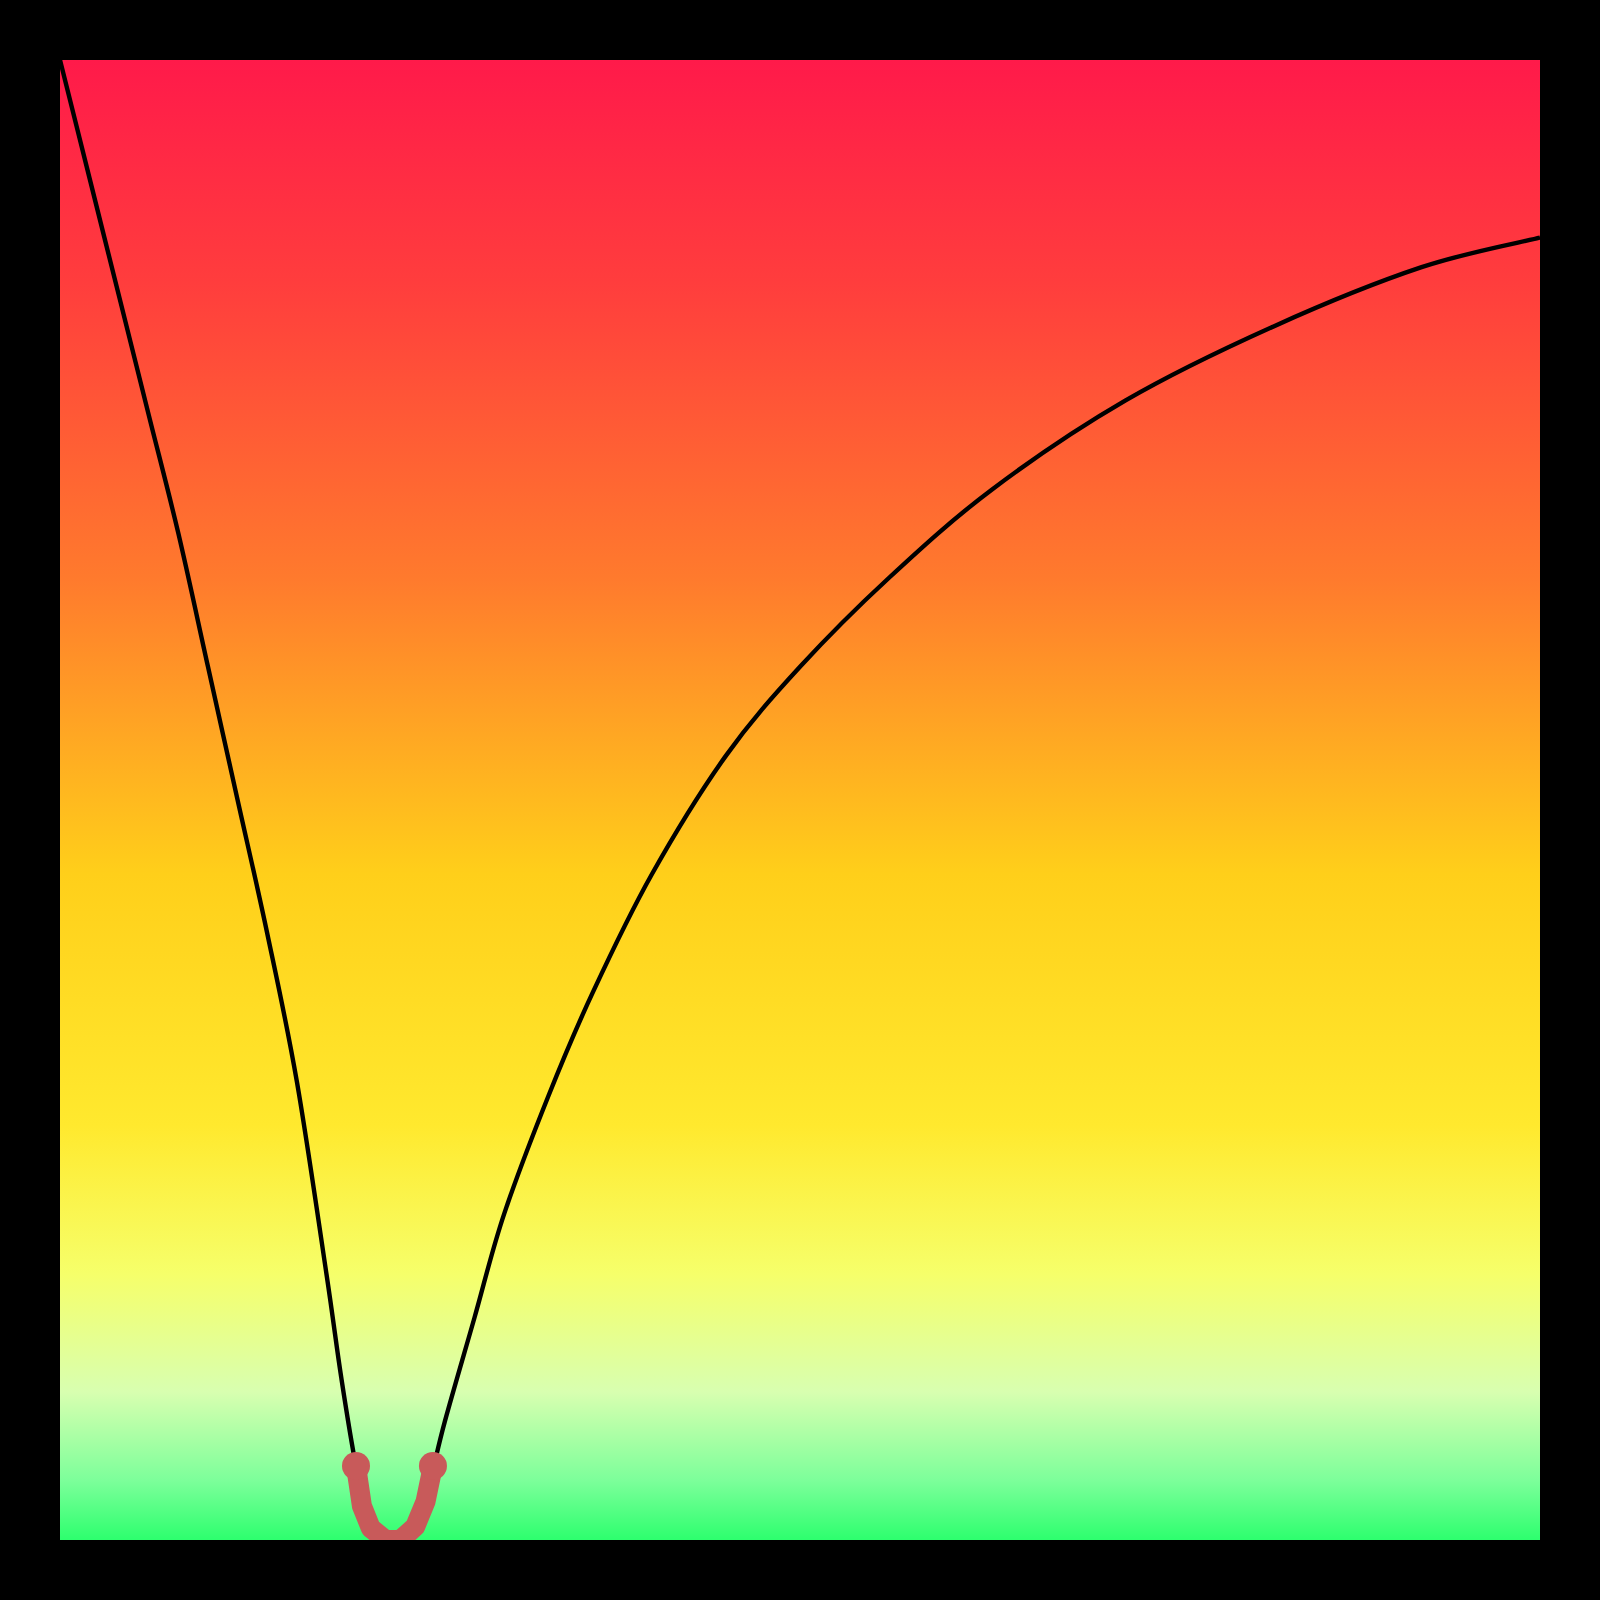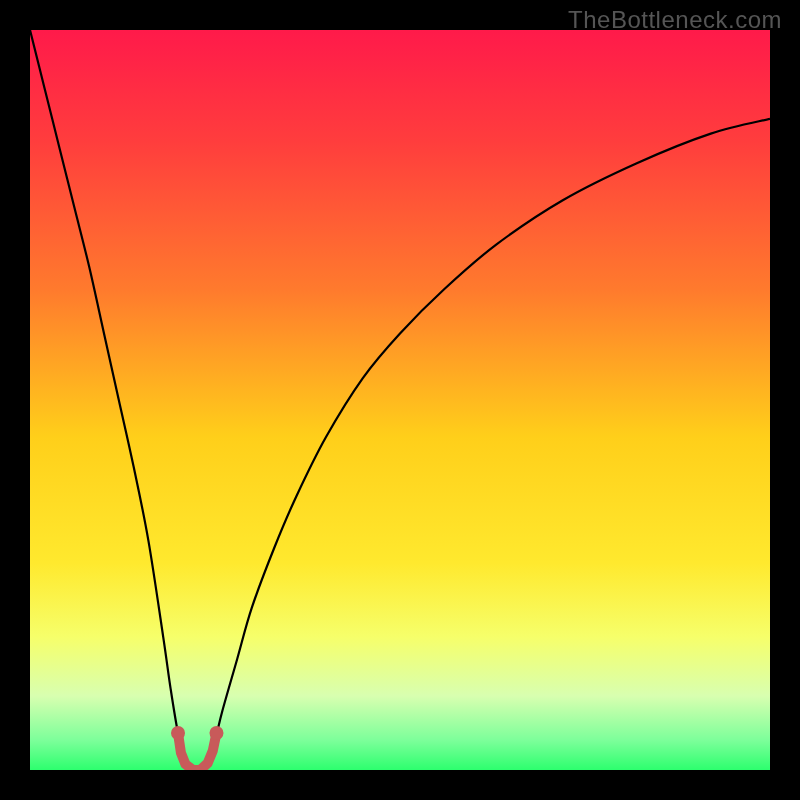--- a/index.html
+++ b/index.html
@@ -31,21 +31,20 @@
   .plot-area svg {
     display: block;
     width: 740px;
     height: 740px;
   }
 </style>
 </head>
 <body>
 
 <div class="container">
-  <div class="watermark">TheBottleneck.com</div>
   <div class="plot-area">
     <svg id="plot-svg" viewBox="0 0 740 740" preserveAspectRatio="none">
       <defs>
         <linearGradient id="bg-grad" x1="0" y1="0" x2="0" y2="1">
             <stop offset="0%" stop-color="#ff1a4a"></stop>
             <stop offset="15%" stop-color="#ff3d3d"></stop>
             <stop offset="35%" stop-color="#ff7a2d"></stop>
             <stop offset="55.00000000000001%" stop-color="#ffcf1a"></stop>
             <stop offset="72%" stop-color="#ffe92e"></stop>
             <stop offset="82%" stop-color="#f6ff6a"></stop>

